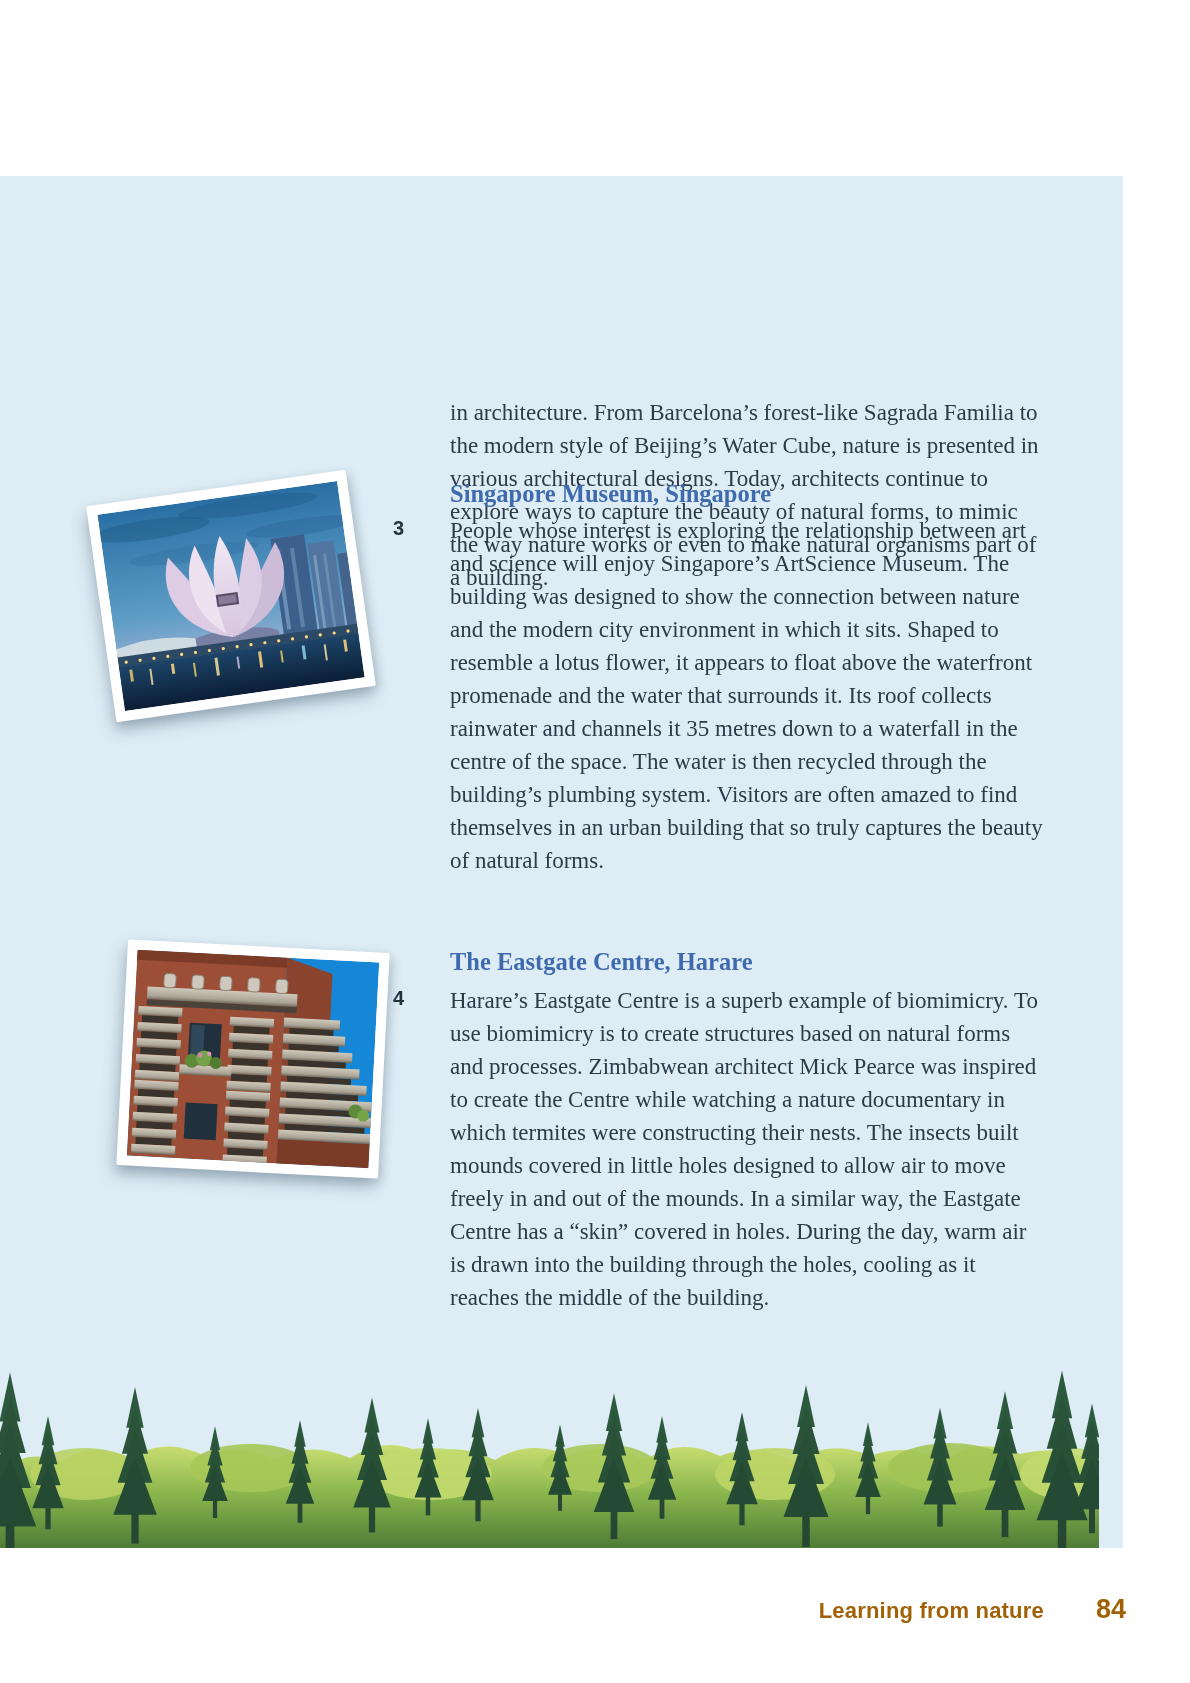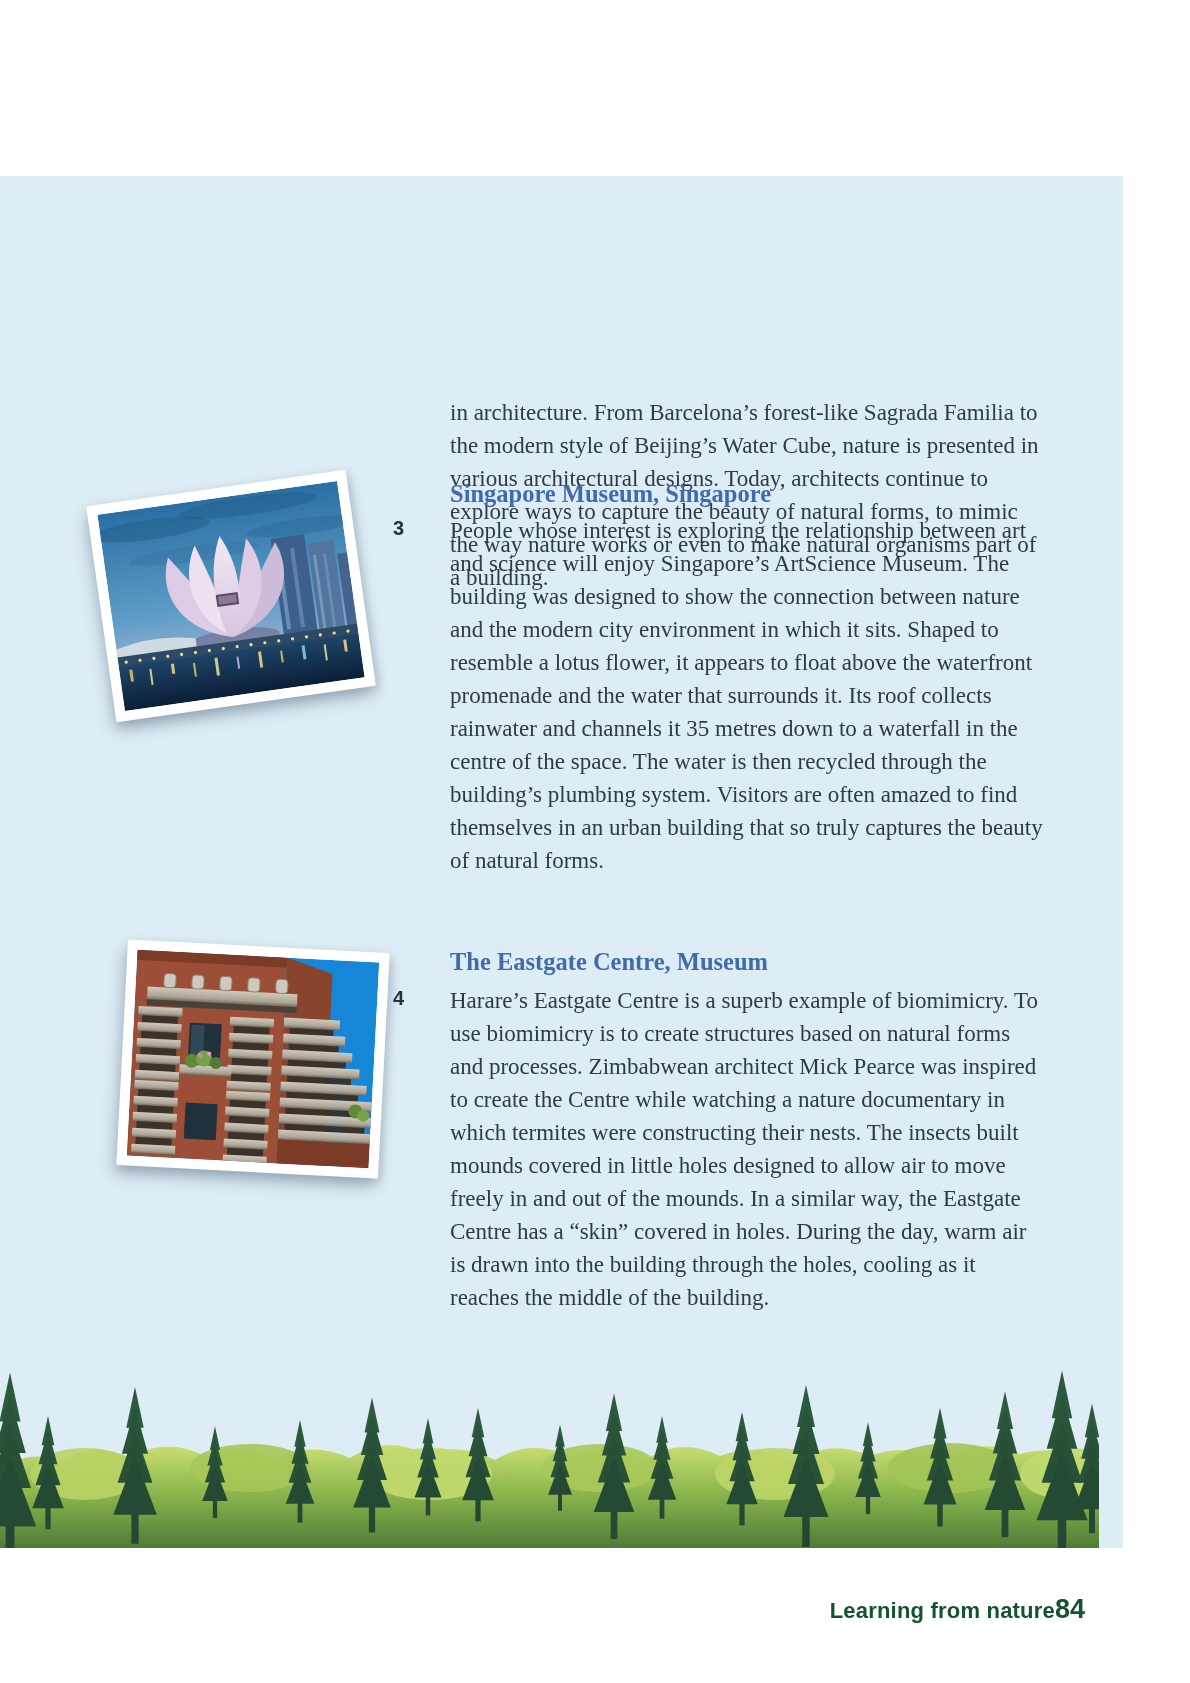--- a/index.html
+++ b/index.html
@@ -35,22 +35,22 @@
     position:absolute;background:#ffffff;padding:10px;
     box-shadow:-3px 9px 16px rgba(45,70,95,0.30), 3px 4px 10px rgba(45,70,95,0.18);
     border-radius:2px;
   }
   .photo svg{display:block;}
   #photo-artscience{left:100px;top:487px;transform:rotate(-8deg);}
   #photo-eastgate{left:122px;top:946px;transform:rotate(3deg);}
   .forest{position:absolute;left:0;bottom:0;width:1099px;height:178px;}
   .footer{
     position:absolute;top:1594px;left:0;width:1085px;
-    display:flex;justify-content:flex-end;align-items:baseline;
-    font-family:"Liberation Sans",sans-serif;font-weight:bold;color:#14532d;
+    display:flex;justify-content:flex-end;align-items:baseline;gap:52px;
+    font-family:"Liberation Sans",sans-serif;font-weight:bold;color:#a16207;padding-left:41px;
   }
   .footer .chapter{font-size:22px;letter-spacing:0.2px;}
   .footer .pagenum{font-size:27px;}
 </style>
 </head>
 <body>
 
 <div class="panel">
 
   <svg class="forest" viewBox="0 0 1099 178" preserveAspectRatio="none" aria-hidden="true">
@@ -101,21 +101,21 @@
     <use href="#conifer" transform="translate(1062,4) scale(1.7)"></use>
     <use href="#conifer" transform="translate(1092,36) scale(1.2)"></use>
   </svg>
 
   <div class="text-col intro">in architecture. From Barcelona’s forest-like Sagrada Familia to the modern style of Beijing’s Water Cube, nature is presented in various architectural designs. Today, architects continue to explore ways to capture the beauty of natural forms, to mimic the way nature works or even to make natural organisms part of a building.</div>
 
   <div class="section-heading" style="top:304px">Singapore Museum, Singapore</div>
   <div class="par-num" style="top:341px">3</div>
   <div class="body-par" style="top:338px">People whose interest is exploring the relationship between art and science will enjoy Singapore’s ArtScience Museum. The building was designed to show the connection between nature and the modern city environment in which it sits. Shaped to resemble a lotus flower, it appears to float above the waterfront promenade and the water that surrounds it. Its roof collects rainwater and channels it 35 metres down to a waterfall in the centre of the space. The water is then recycled through the building’s plumbing system. Visitors are often amazed to find themselves in an urban building that so truly captures the beauty of natural forms.</div>
 
-  <div class="section-heading" style="top:772px">The Eastgate Centre, Museum</div>
+  <div class="section-heading" style="top:772px">The Eastgate Centre, Harare</div>
   <div class="par-num" style="top:811px">4</div>
   <div class="body-par" style="top:808px">Harare’s Eastgate Centre is a superb example of biomimicry. To use biomimicry is to create structures based on natural forms and processes. Zimbabwean architect Mick Pearce was inspired to create the Centre while watching a nature documentary in which termites were constructing their nests. The insects built mounds covered in little holes designed to allow air to move freely in and out of the mounds. In a similar way, the Eastgate Centre has a “skin” covered in holes. During the day, warm air is drawn into the building through the holes, cooling as it reaches the middle of the building.</div>
 </div>
 
 <div class="photo" id="photo-artscience">
   <svg width="242" height="198" viewBox="0 0 242 198" aria-hidden="true">
     <defs>
       <linearGradient id="duskSky" x1="0" y1="0" x2="0" y2="1">
         <stop offset="0" stop-color="#2a6fa4"></stop>
         <stop offset="0.55" stop-color="#5e9dc6"></stop>

